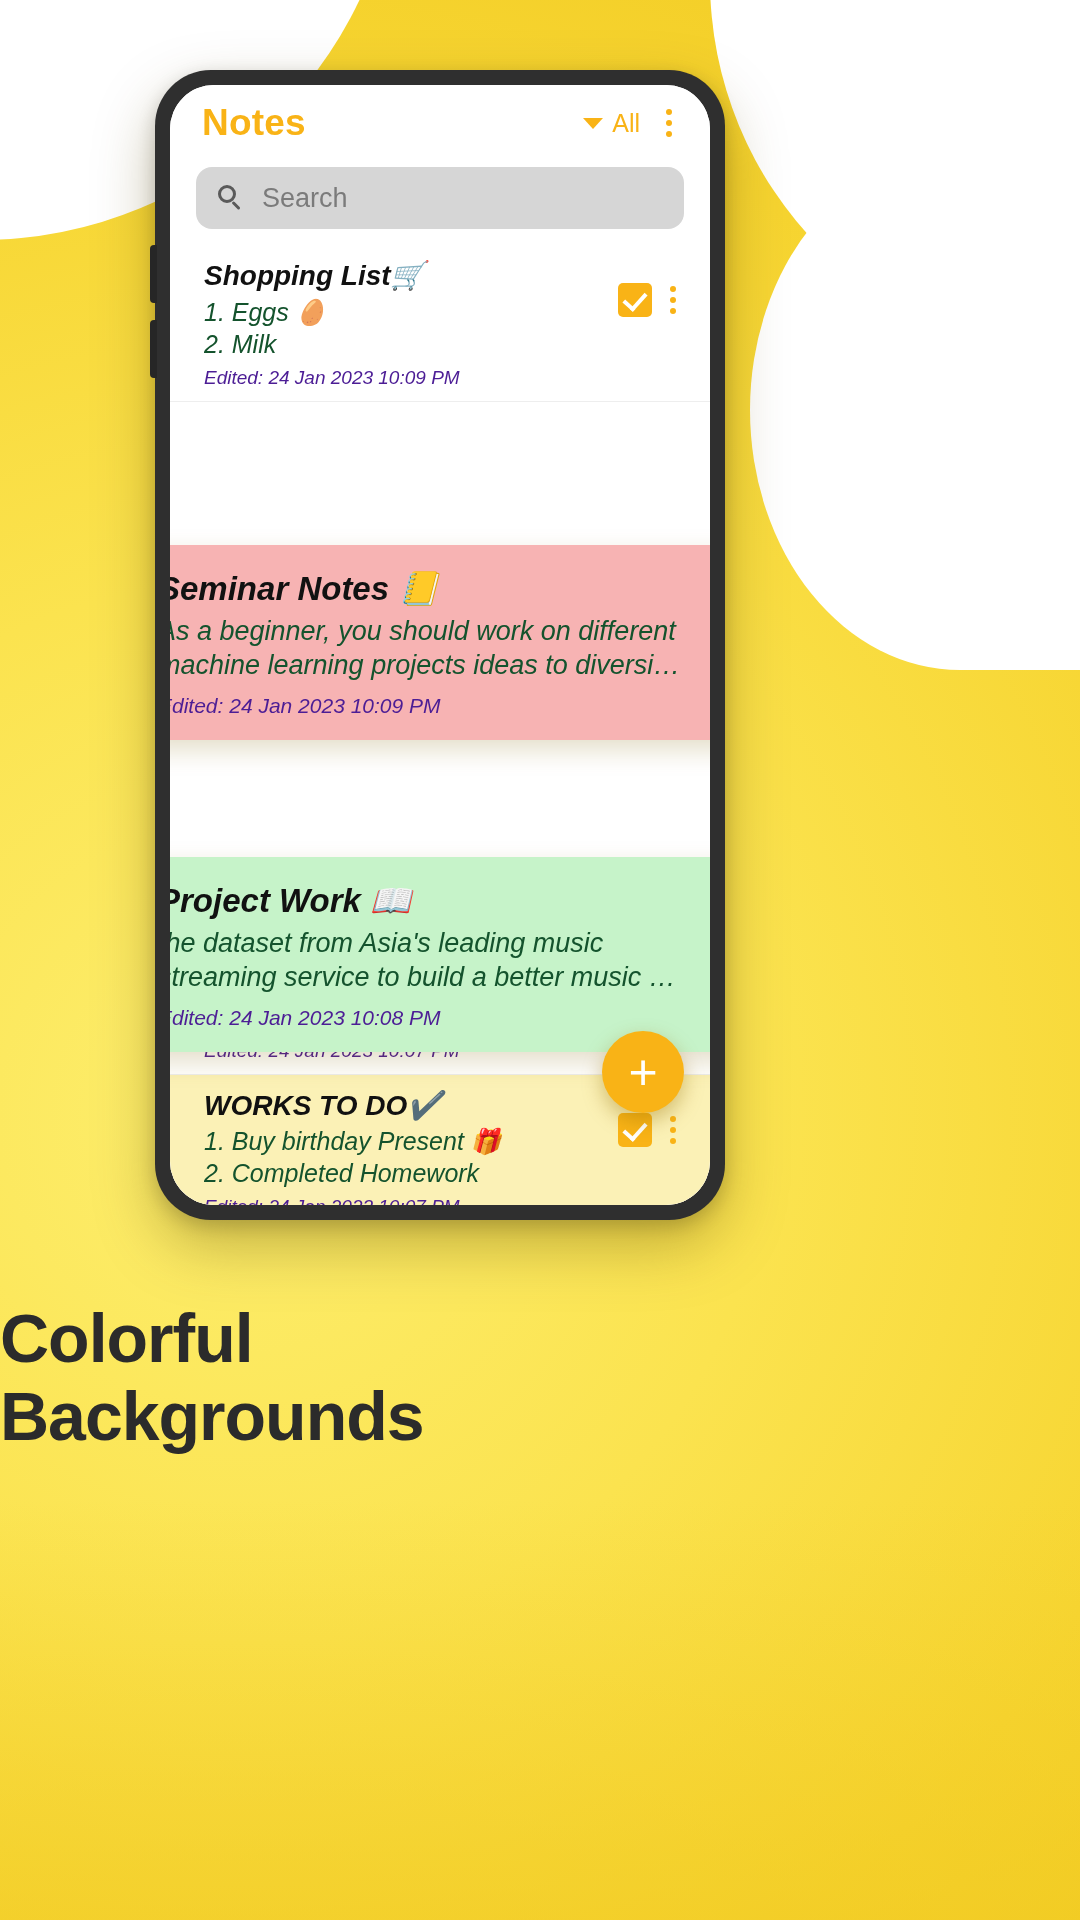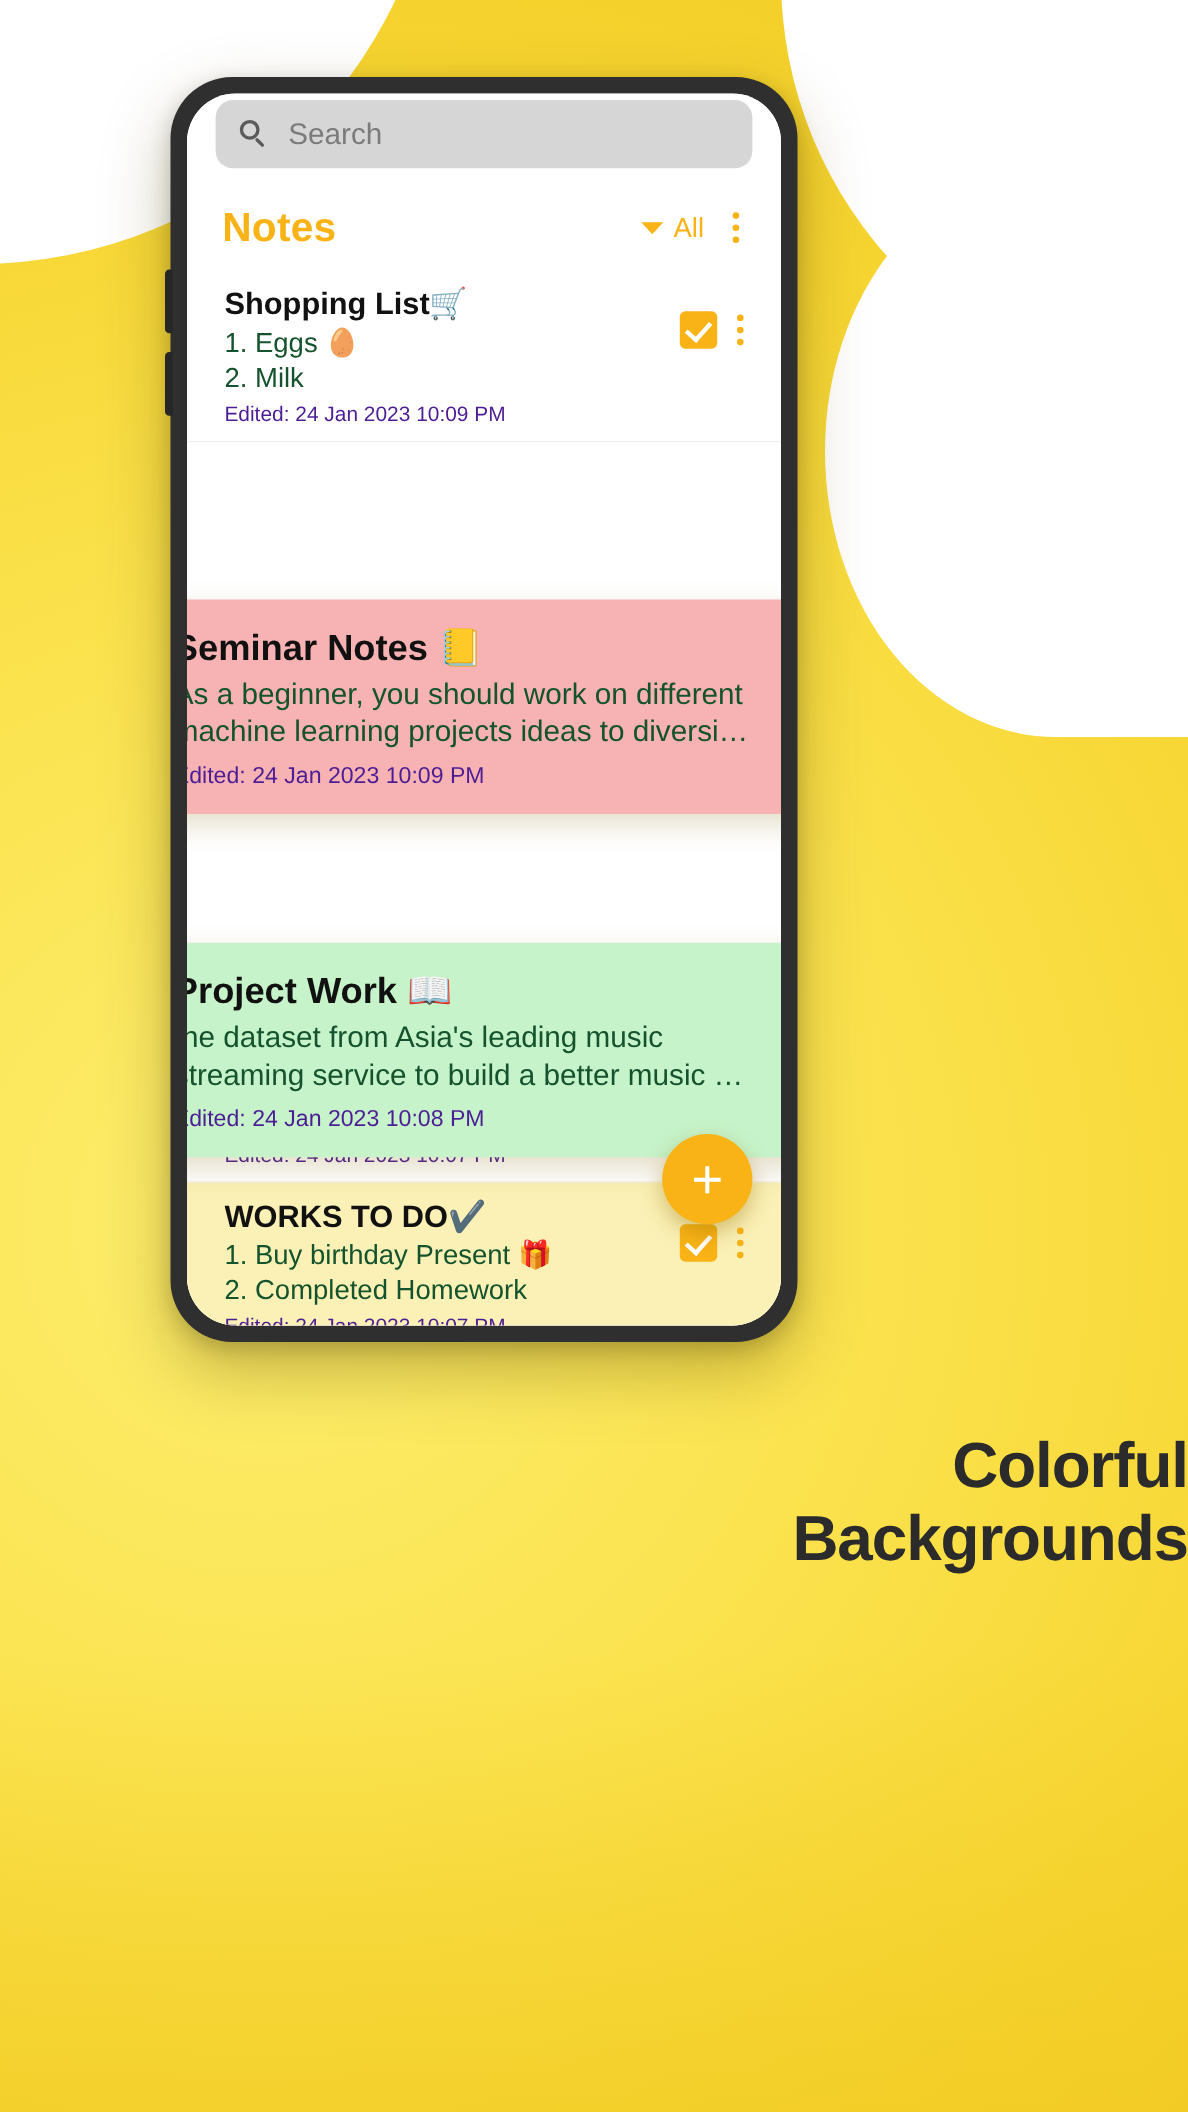--- a/index.html
+++ b/index.html
@@ -96,21 +96,21 @@
   #search-placeholder { font-size:27px; color:#7b7b7b; }
 
   
   #notes-list { flex:1 1 auto; position:relative; background:#fff; }
   .note {
     position:relative; display:flex; align-items:flex-start;
     padding:14px 22px 12px 34px;
     border-bottom:1px solid #eeeeee;
     background:#fff;
   }
-  .note-body { flex:1 1 auto; min-width:0; }
+  .note-body { flex:1 1 auto; min-width:0;font-style:italic; }
   .note-title {
     font-size:28px; font-weight:700; color:#111; line-height:1.2;
     white-space:nowrap; overflow:hidden;
   }
   .note-text {
     font-size:25px; color:#14532d; line-height:1.28; margin-top:3px;
   }
   .note-text .ln { display:block; white-space:nowrap; overflow:hidden; }
   .note-date { font-size:19px; color:#4c1d95; margin-top:7px; }
   .note-right { flex:0 0 auto; display:flex; align-items:center; gap:6px; padding-top:22px; }
@@ -144,68 +144,67 @@
     background:#f9b316; color:#fff;
     display:flex; align-items:center; justify-content:center;
     font-size:50px; font-weight:300; line-height:1;
     box-shadow:0 8px 20px rgba(150,110,0,.4);
     z-index:20; cursor:pointer;
   }
 
   
   #caption {
     position:absolute; left:0; right:0; top:1300px;
-    text-align:right; color:#2b2b2b;
-    font-size:58px; font-weight:700; line-height:1.14;
+    text-align:left; color:#2b2b2b;
+    font-size:68px; font-weight:700; line-height:1.14;
     letter-spacing:-1px;
-    margin-left:28px;
   }
   #caption .l2 { display:block; }
 </style>
 </head>
 <body>
 
 <div id="bg-wrap">
   <div class="bg-yellow"></div>
   <div class="bg-notch-tl"></div>
   <div class="bg-notch-tr"></div>
   <div class="bg-blob-r"></div>
   <div class="bg-fade-bottom"></div>
 </div>
 
 <div id="phone">
   <div class="side-btn b1"></div>
   <div class="side-btn b2"></div>
 
   <div id="phone-screen">
 
-    <div id="search-area">
-      <div id="search-bar">
-        <div id="search-icon">
-            <i></i>
-          </div>
-        <div id="search-placeholder">Search</div>
-      </div>
-    </div>
-
     <div id="app-header">
       <div id="app-title">Notes</div>
       <div id="header-right">
         <div id="filter-chip">
           <div id="caret-down"></div>
           <div id="filter-label">All</div>
         </div>
         <div class="kebab">
           <span></span>
           <span></span>
           <span></span>
         </div>
       </div>
     </div>
 
+    <div id="search-area">
+      <div id="search-bar">
+        <div id="search-icon">
+            <i></i>
+          </div>
+        <div id="search-placeholder">Search</div>
+      </div>
+    </div>
+
     <div id="notes-list">
         <div class="note" style="background: rgb(255, 255, 255); margin-top: 0px; margin-bottom: 178px;">
           <div class="note-body">
             <div class="note-title">Shopping List🛒</div>
             <div class="note-text">
               <span class="ln">1. Eggs 🥚</span>
               <span class="ln">2. Milk</span>
             </div>
             <div class="note-date">Edited: 24 Jan 2023 10:09 PM</div>
           </div>

